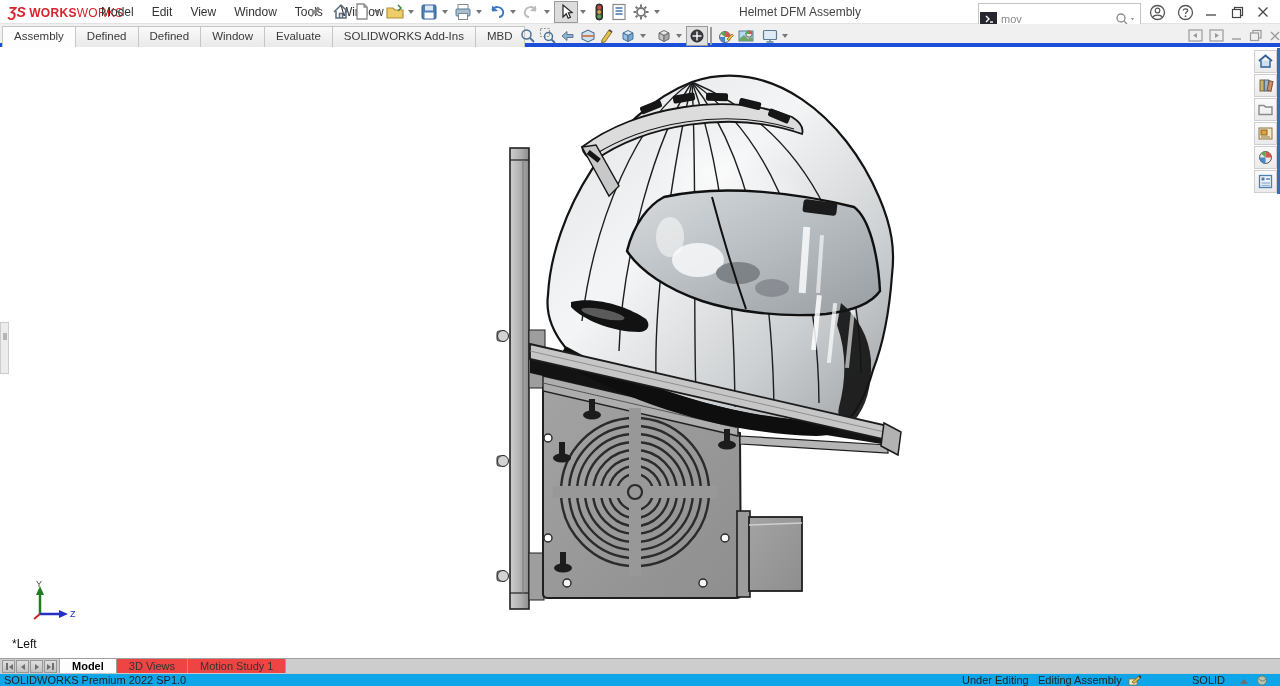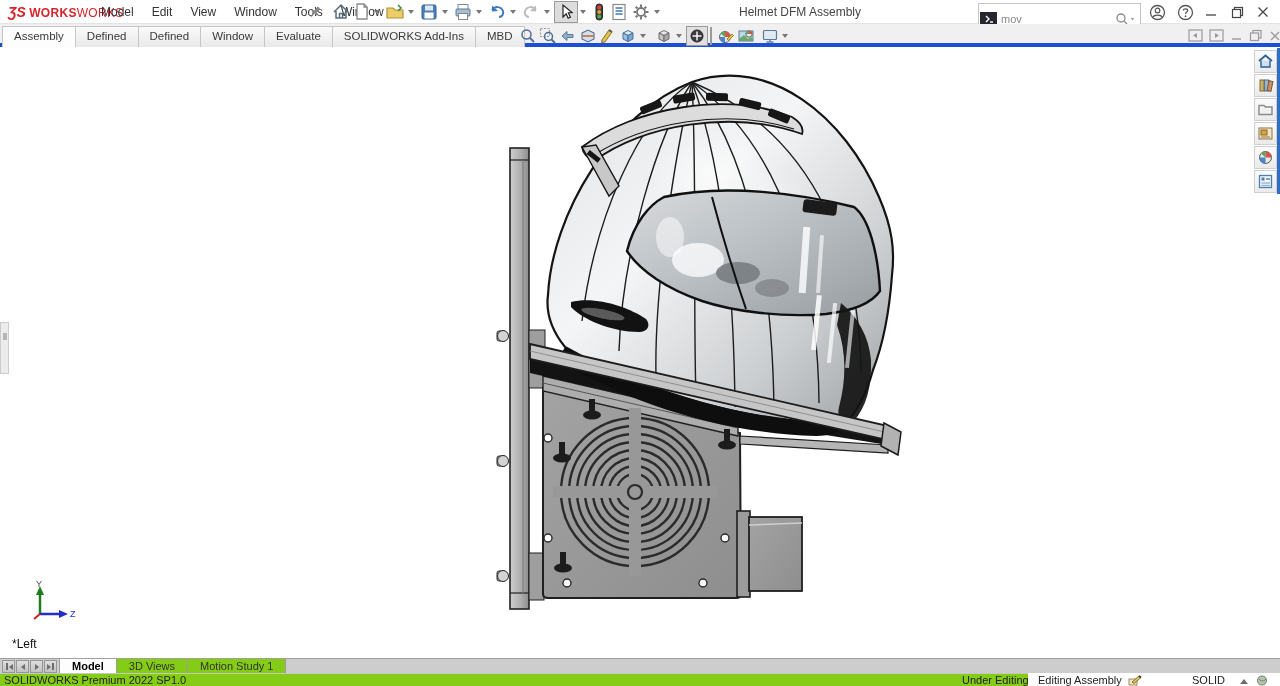--- a/index.html
+++ b/index.html
@@ -79,26 +79,26 @@
   #nav-btns { position:absolute; left:2px; top:1px; display:flex; gap:1px; }
   .nav-btn { width:13px; height:13px; background:linear-gradient(#dedede,#c3c3c3);
     border:1px solid #979797; display:flex; align-items:center; justify-content:center; }
   .tri-l { width:0;height:0;border-top:3px solid transparent;border-bottom:3px solid transparent;
     border-right:4px solid #6e6e6e; }
   .tri-r { width:0;height:0;border-top:3px solid transparent;border-bottom:3px solid transparent;
     border-left:4px solid #6e6e6e; }
   .bar-i { width:2px; height:7px; background:#6e6e6e; margin:0 1px; }
   #model-tabs { position:absolute; left:59px; top:0; display:flex; height:15px; }
   .mtab { height:15px; line-height:14px; padding:0 12px; font-size:11px; color:#333;
-    background:#84cc16; border:1px solid #9d9d9d; border-top:none; margin-right:-1px; }
+    background:#ef4444; border:1px solid #9d9d9d; border-top:none; margin-right:-1px; }
   .mtab.active { background:#fdfdfd; font-weight:bold; color:#000; }
 
   
-  #statusbar { position:absolute; left:0; top:673px; width:1028px; height:13px;
-    background:#84cc16; border-top:1px solid #c8c8c8; font-size:11px; color:#222; }
+  #statusbar { position:absolute; left:0; top:673px; width:1280px; height:13px;
+    background:#0ea5e9; border-top:1px solid #c8c8c8; font-size:11px; color:#222; }
   #statusbar span { position:absolute; top:0; line-height:13px; white-space:nowrap; }
   #status-arrow { position:absolute; left:1240px; top:5px; width:0; height:0;
     border-left:4px solid transparent; border-right:4px solid transparent;
     border-bottom:5px solid #6e6e6e; }
 </style>
 </head>
 <body>
 
 <div id="titlebar">
   <div id="logo">

